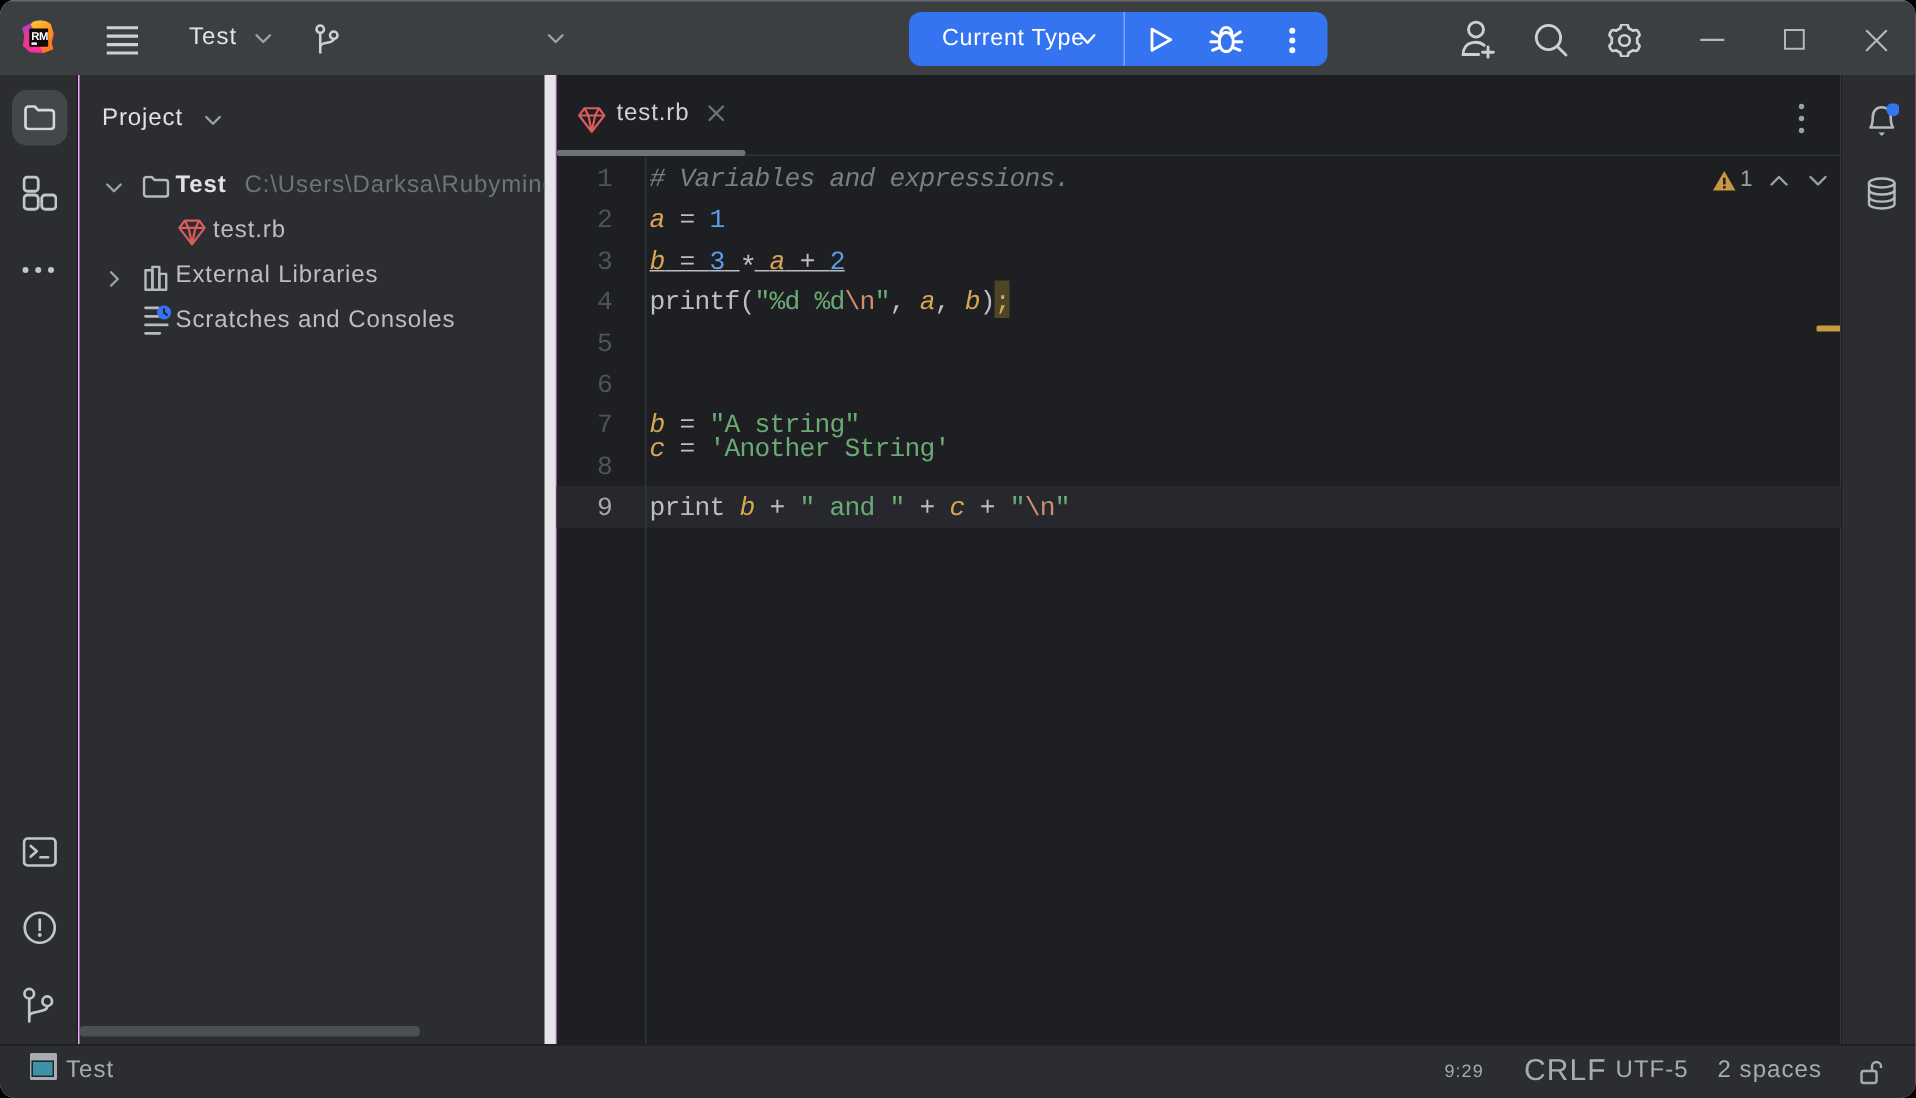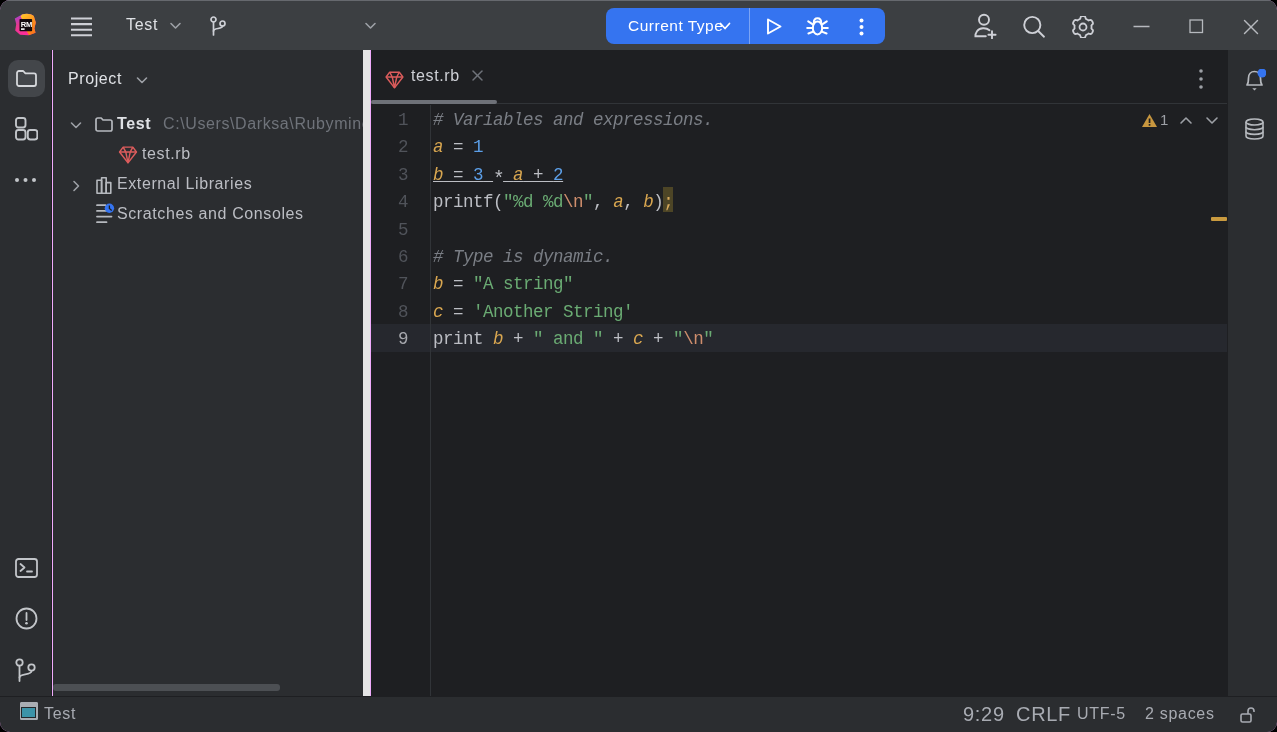--- a/index.html
+++ b/index.html
@@ -284,23 +284,22 @@
       <div class="gutnum" style="top:82.2px;">4</div>
       <div class="gutnum" style="top:109.6px;">5</div>
       <div class="gutnum" style="top:137px;">6</div>
       <div class="gutnum" style="top:164.4px;">7</div>
       <div class="gutnum" style="top:191.8px;">8</div>
       <div class="gutnum" style="top:219.2px;color:#A7A9AE;">9</div>
       <div class="codeline" style="top:0px;"><span class="cmt"># Variables and expressions.</span></div>
       <div class="codeline" style="top:27.4px;"><span class="var">a</span> = <span class="num">1</span></div>
       <div class="codeline" style="top:54.8px;text-decoration:underline;"><span class="var">b</span> = <span class="num">3</span> <span class="ast">*</span> <span class="var">a</span> + <span class="num">2</span></div>
       <div class="codeline" style="top:82.2px;">printf(<span class="str">"</span><span class="fmt">%d</span><span class="str"> </span><span class="fmt">%d</span><span class="esc">\n</span><span class="str">"</span>, <span class="var">a</span>, <span class="var">b</span>)<span class="semi">;</span></div>
-      <div class="codeline" style="top:137px;"><span class="cmt"># Type is dynamic.</span></div>
       <div class="codeline" style="top:164.4px;"><span class="var">b</span> = <span class="str">"A string"</span></div>
-      <div class="codeline" style="top:192px;text-align:center;"><span class="var">c</span> = <span class="str">'Another String'</span></div>
+      <div class="codeline" style="top:180px;text-align:center;"><span class="var">c</span> = <span class="str">'Another String'</span></div>
       <div class="codeline" style="top:219.2px;">print <span class="var">b</span> + <span class="str">" and "</span> + <span class="var">c</span> + <span class="str">"</span><span class="esc">\n</span><span class="str">"</span></div>
     </div>
 
     <svg class="abs" style="left:770px;top:63px;" width="17" height="15" viewBox="0 0 17 15">
       <path d="M8.5 1 L16 14 L1 14 Z" fill="#C8973F"></path>
       <rect x="7.7" y="5.5" width="1.7" height="4.5" fill="#1E1F22"></rect>
       <rect x="7.7" y="11" width="1.7" height="1.7" fill="#1E1F22"></rect>
     </svg>
     <div class="abs" style="left:789px;top:61px;font-size:15px;color:#9DA0A6;">1</div>
     <svg class="abs" style="left:808px;top:66px;" width="14" height="9" viewBox="0 0 14 9">
@@ -330,21 +329,21 @@
         <path d="M2 13.4 C2 15.1 5.8 16.4 10.5 16.4 C15.2 16.4 19 15.1 19 13.4"></path>
       </g>
     </svg>
   </div>
 
   <div id="statusbar">
     <div class="abs" style="left:20px;top:5px;width:18px;height:18px;border:1.5px solid #A9ADB3;border-radius:1px;background:#A9ADB3;">
       <div class="abs" style="left:0;top:3.5px;width:15px;height:11.5px;background:#3C93A8;border:1px solid #24272a;"></div>
     </div>
     <div class="abs" style="left:44px;top:0;height:36px;line-height:34px;font-size:16px;letter-spacing:0.7px;color:#A8ABB2;">Test</div>
-    <div class="abs" style="left:963px;top:0;height:36px;line-height:34px;font-size:20px;letter-spacing:0.7px;color:#A8ABB2;text-align:center;">9:29</div>
+    <div class="abs" style="left:963px;top:0;height:36px;line-height:34px;font-size:12px;letter-spacing:0.7px;color:#A8ABB2;text-align:center;">9:29</div>
     <div class="abs" style="left:1016px;top:0;height:36px;line-height:34px;font-size:20px;letter-spacing:0.7px;color:#A8ABB2;">CRLF</div>
     <div class="abs" style="left:1077px;top:0;height:36px;line-height:34px;font-size:16px;letter-spacing:0.7px;color:#A8ABB2;">UTF-5</div>
     <div class="abs" style="left:1145px;top:0;height:36px;line-height:34px;font-size:16px;letter-spacing:0.7px;color:#A8ABB2;">2 spaces</div>
     <svg class="abs" style="left:1238px;top:9px;" width="18" height="18" viewBox="0 0 18 18">
       <g fill="none" stroke="#A8ABB2" stroke-width="1.6">
         <rect x="3" y="8" width="10" height="8" rx="1.5"></rect>
         <path d="M10 8 L10 5 C10 3.3 11.3 2 13 2 C14.7 2 16 3.3 16 5 L16 6"></path>
       </g>
     </svg>
   </div>

